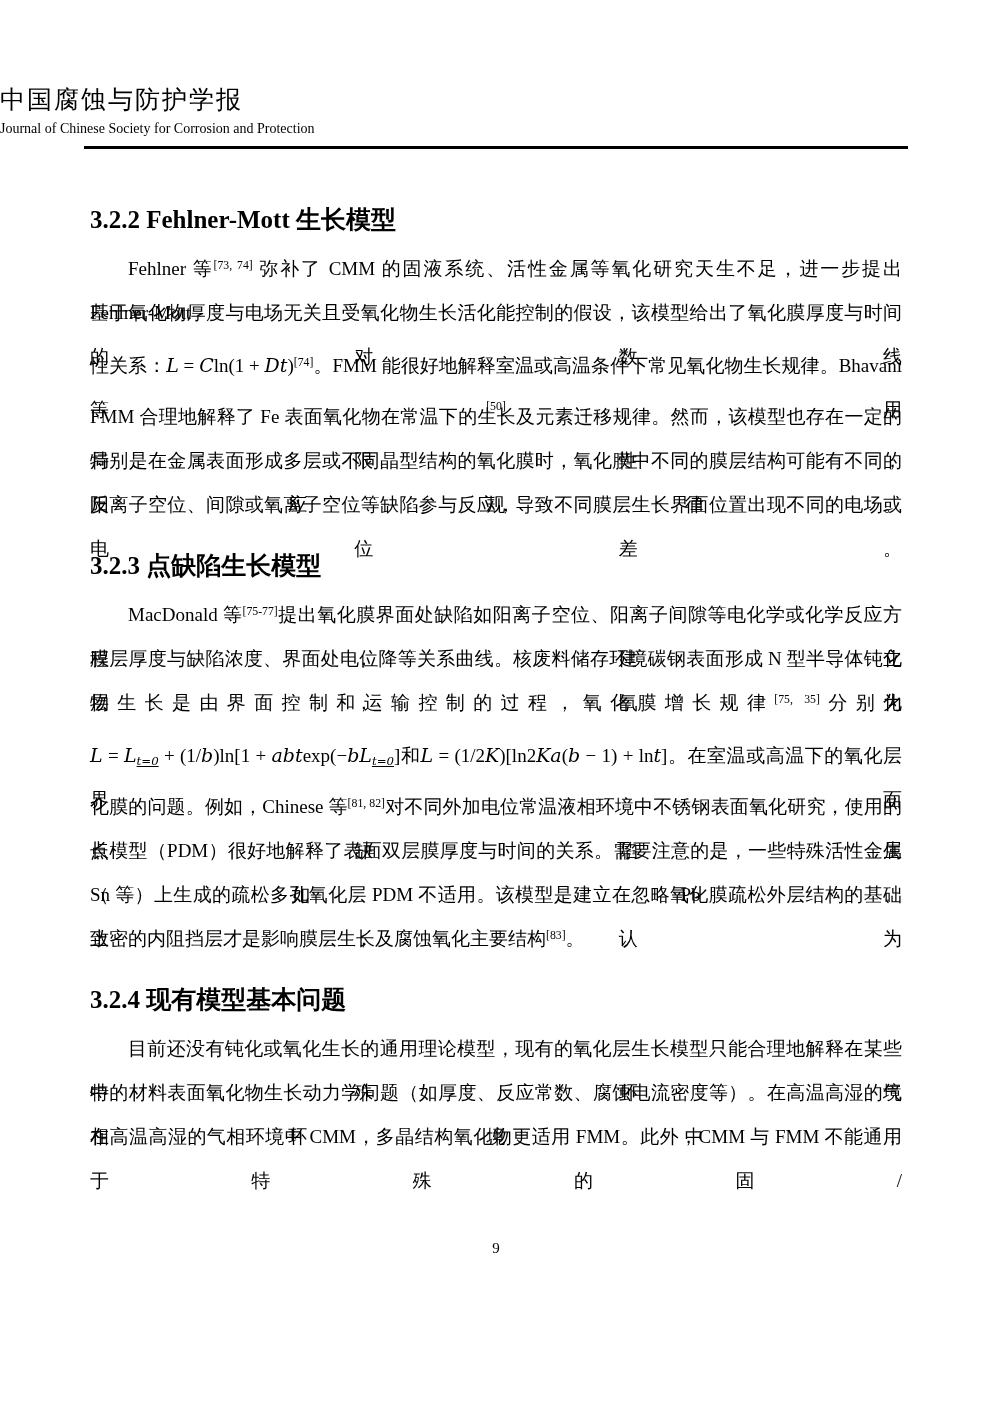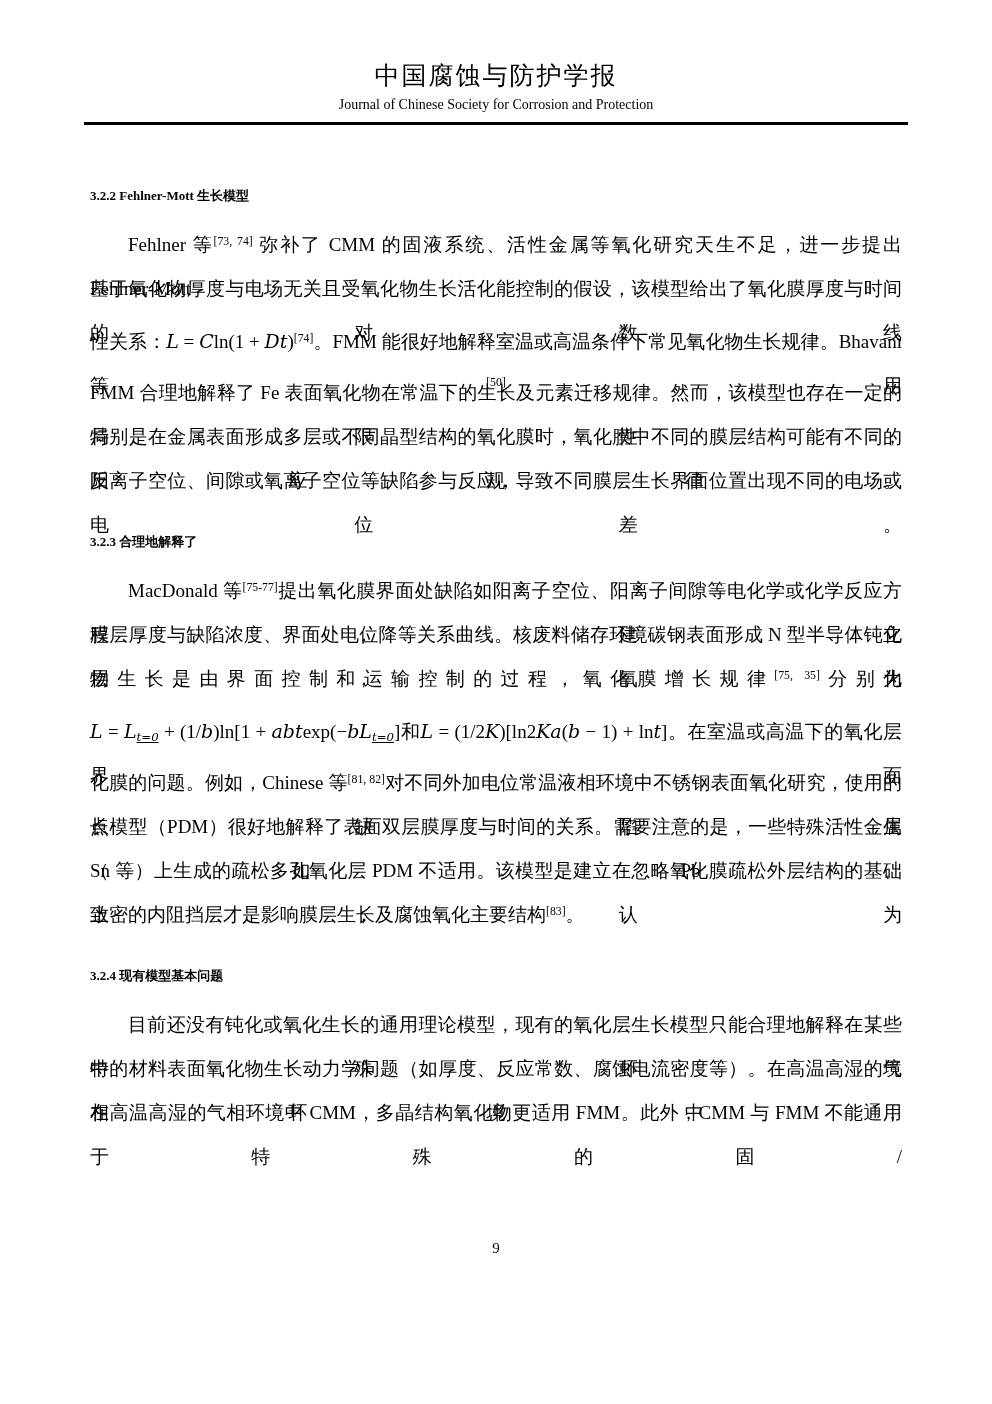--- a/index.html
+++ b/index.html
@@ -8,22 +8,22 @@
     width: 992px;
     height: 1404px;
     margin: 0 auto;
     background: #ffffff;
     color: #000000;
     font-family: "Liberation Serif", "DejaVu Serif", serif;
     overflow: hidden;
     box-sizing: border-box;
   }
   .header {
-    padding-top: 60px;
-    text-align: center;
+    padding-top: 84px;
+    text-align: left;
   }
   .journal-title-cn {
     font-size: 25px;
     letter-spacing: 2px;
     line-height: 32px;
   }
   .journal-title-en {
     font-size: 14px;
     line-height: 26px;
   }
@@ -31,21 +31,21 @@
     height: 3px;
     background: #000000;
     margin: 4px 84px 0 84px;
   }
   .body-content {
     padding: 58px 90px 0 90px;
     font-size: 19px;
   }
   .heading {
     font-weight: bold;
-    font-size: 13px;
+    font-size: 25px;
     line-height: 26px;
     margin-top: 26px;
     margin-bottom: 14px;
     white-space: nowrap;
   }
   .heading:first-child { margin-top: 0; }
   .line, .formula-line {
     line-height: 44px;
     height: 44px;
     overflow: visible;
@@ -97,21 +97,21 @@
   </div>
 
   <div class="body-content">
       <div class="heading"><span>3.2.2 Fehlner-Mott 生长模型</span></div>
       <div class="line justify indent"><span>Fehlner 等</span><span class="sup">[73, 74]</span><span> 弥补了 CMM 的固液系统、活性金属等氧化研究天生不足，进一步提出 Fehlner-Mott</span></div>
       <div class="line justify"><span>基于氧化物厚度与电场无关且受氧化物生长活化能控制的假设，该模型给出了氧化膜厚度与时间的对数线</span></div>
       <div class="formula-line justify"><span>性关系：</span><span class="math">L</span><span> = </span><span class="math">C</span><span>ln(1 + </span><span class="math">Dt</span><span>)</span><span class="sup">[74]</span><span>。FMM 能很好地解释室温或高温条件下常见氧化物生长规律。Bhavani 等</span><span class="sup">[50]</span><span>用</span></div>
       <div class="line justify"><span>FMM 合理地解释了 Fe 表面氧化物在常温下的生长及元素迁移规律。然而，该模型也存在一定的局限性，</span></div>
       <div class="line justify"><span>特别是在金属表面形成多层或不同晶型结构的氧化膜时，氧化膜中不同的膜层结构可能有不同的反应规律。</span></div>
       <div class="line justify"><span>阳离子空位、间隙或氧离子空位等缺陷参与反应，导致不同膜层生长界面位置出现不同的电场或电位差。</span></div>
-      <div class="heading"><span>3.2.3  合理地解释了</span></div>
+      <div class="heading"><span>3.2.3  点缺陷生长模型</span></div>
       <div class="line justify indent"><span>MacDonald 等</span><span class="sup">[75-77]</span><span>提出氧化膜界面处缺陷如阳离子空位、阳离子间隙等电化学或化学反应方程，建立</span></div>
       <div class="line justify"><span>膜层厚度与缺陷浓度、界面处电位降等关系曲线。核废料储存环境碳钢表面形成 N 型半导体钝化层，氧化</span></div>
       <div class="line justify"><span>物生长是由界面控制和运输控制的过程，氧化膜增长规律</span><span class="sup">[75, 35]</span><span>分别为</span></div>
       <div class="formula-line justify"><span class="math">L</span><span> = </span><span class="math">L</span><span class="sub math">t=0</span><span> + (1/</span><span class="math">b</span><span>)ln[1 + </span><span class="math">abt</span><span>exp(−</span><span class="math">bL</span><span class="sub math">t=0</span><span>]和</span><span class="math">L</span><span> = (1/2</span><span class="math">K</span><span>)[ln2</span><span class="math">Ka</span><span>(</span><span class="math">b</span><span> − 1) + ln</span><span class="math">t</span><span>]。在室温或高温下的氧化层界面</span></div>
       <div class="line justify"><span>化膜的问题。例如，Chinese 等</span><span class="sup">[81, 82]</span><span>对不同外加电位常温液相环境中不锈钢表面氧化研究，使用的点缺陷生</span></div>
       <div class="line justify"><span>长模型（PDM）很好地解释了表面双层膜厚度与时间的关系。需要注意的是，一些特殊活性金属（如 Pb、</span></div>
       <div class="line justify"><span>Sn 等）上生成的疏松多孔氧化层 PDM 不适用。该模型是建立在忽略氧化膜疏松外层结构的基础上，认为</span></div>
       <div class="line"><span>致密的内阻挡层才是影响膜层生长及腐蚀氧化主要结构</span><span class="sup">[83]</span><span>。</span></div>
       <div class="heading"><span>3.2.4  现有模型基本问题</span></div>
       <div class="line justify indent"><span>目前还没有钝化或氧化生长的通用理论模型，现有的氧化层生长模型只能合理地解释在某些特殊环境</span></div>

